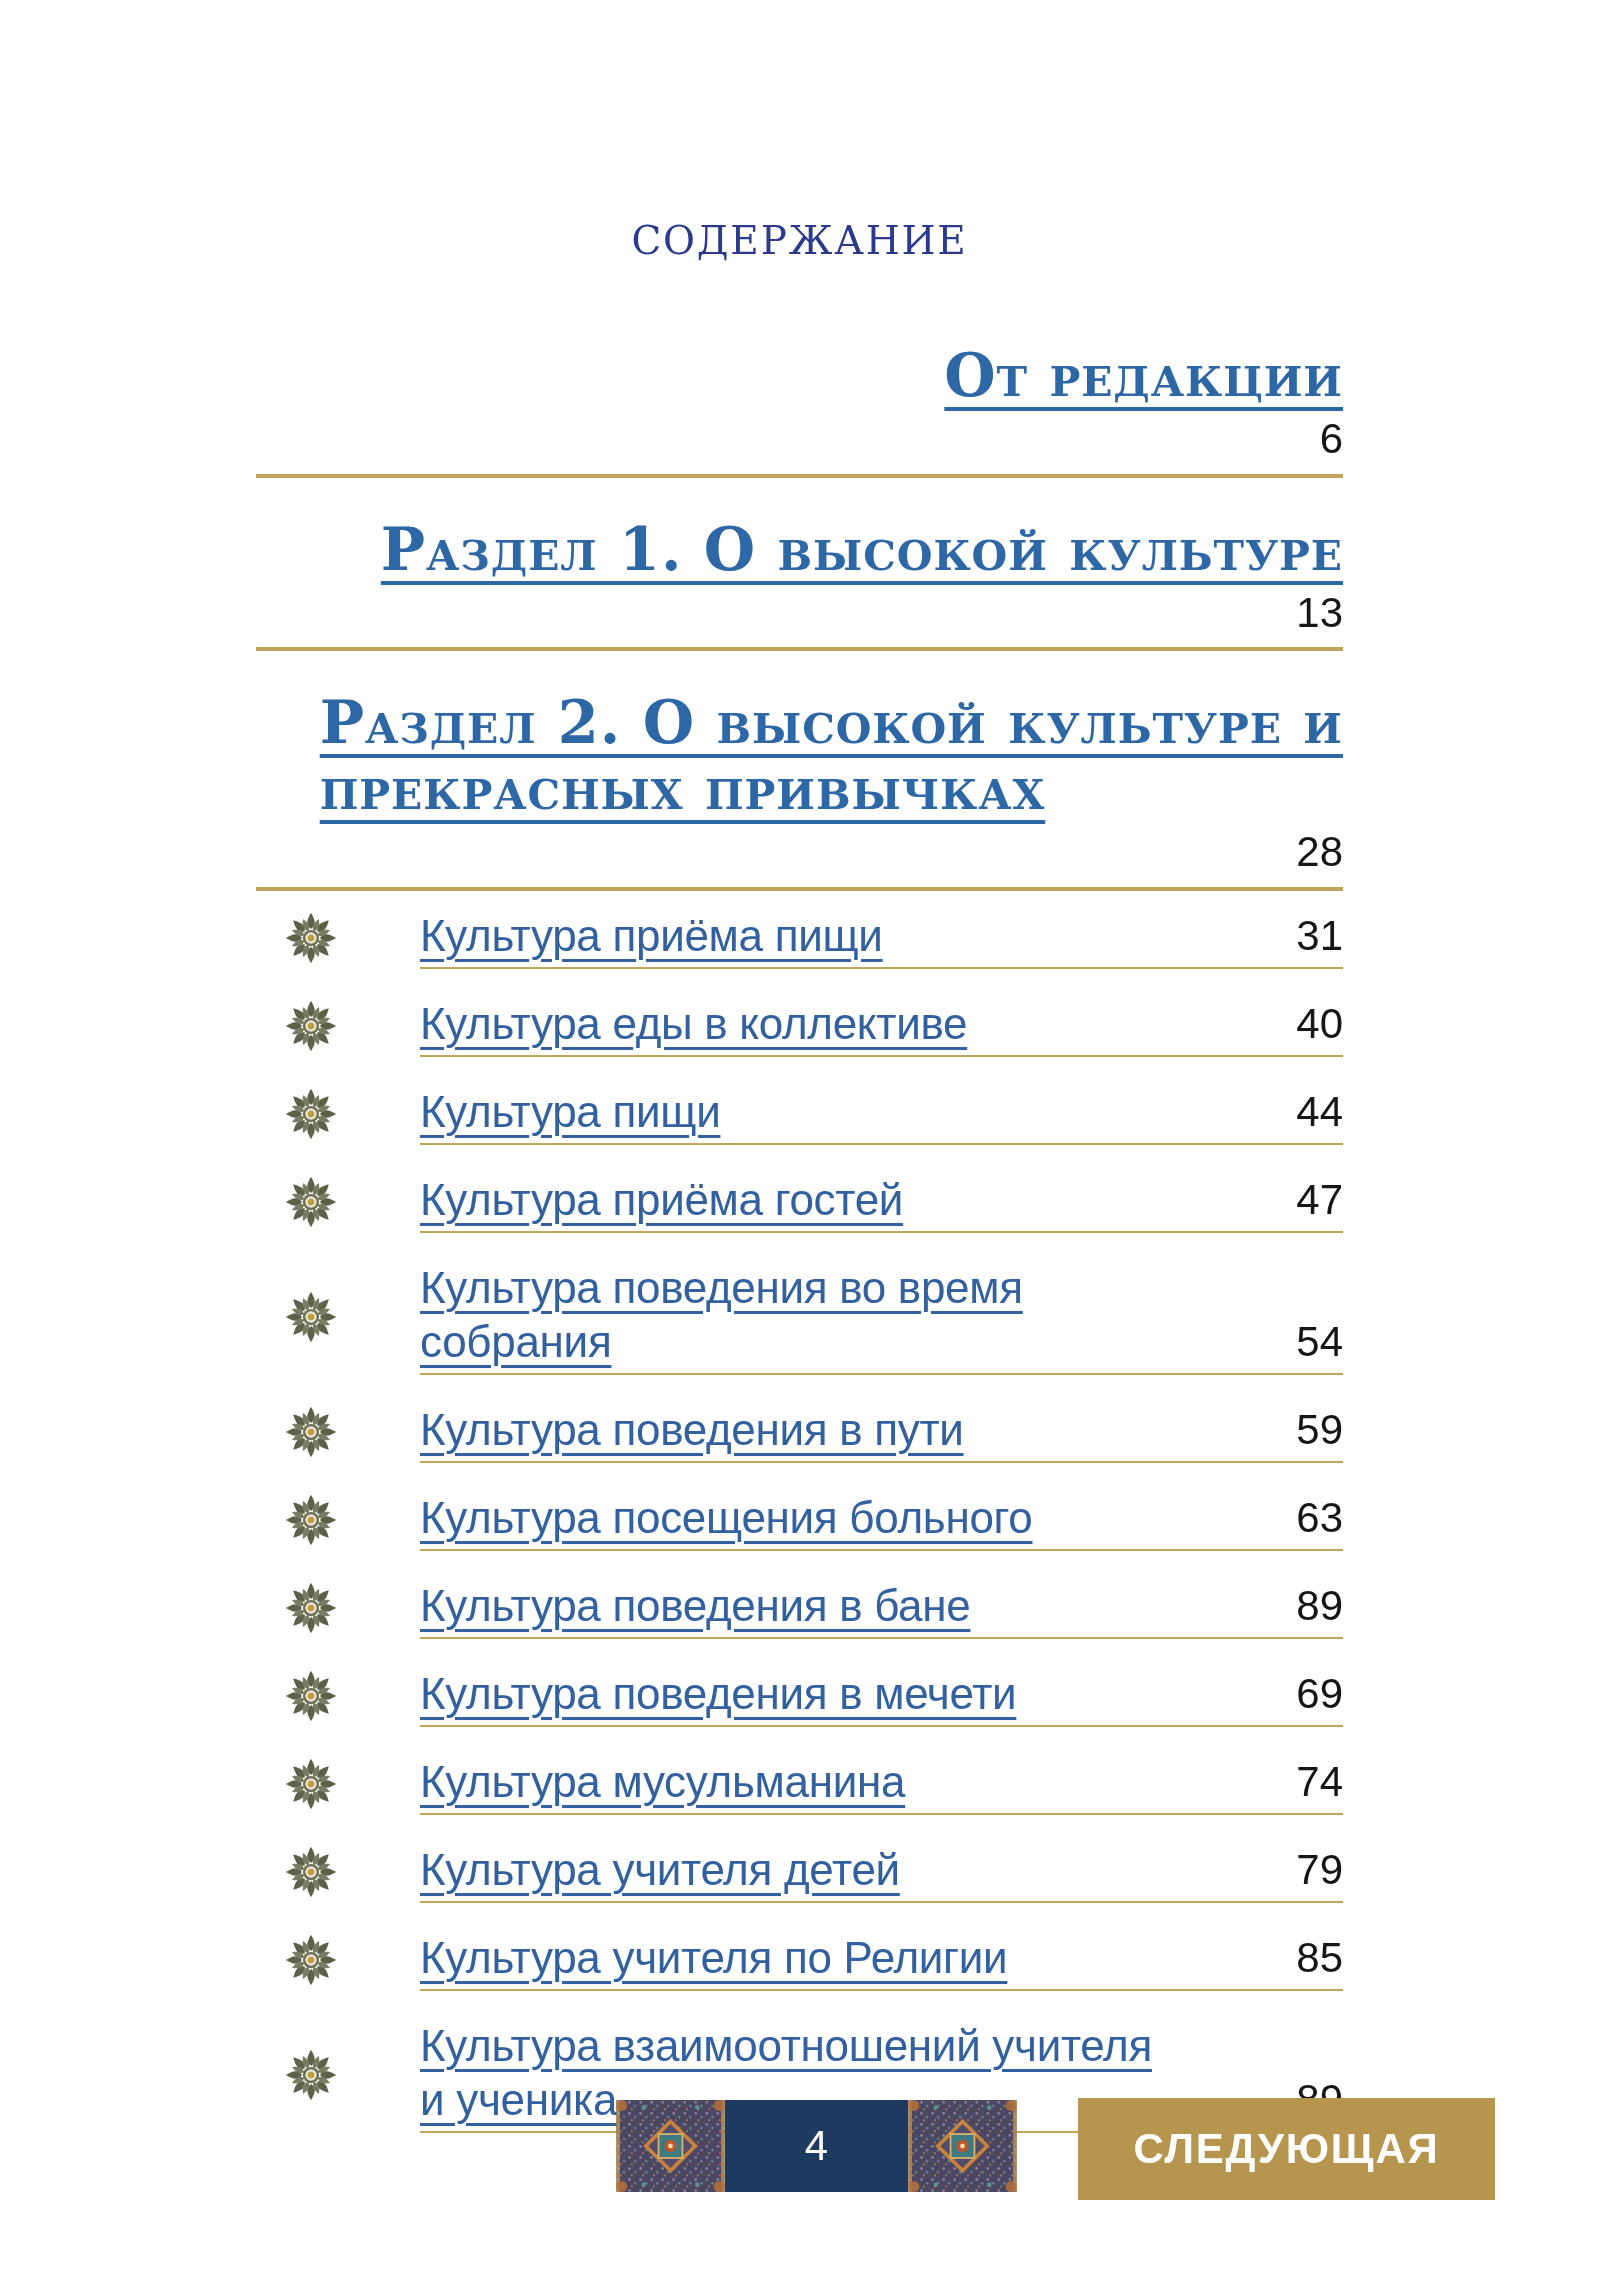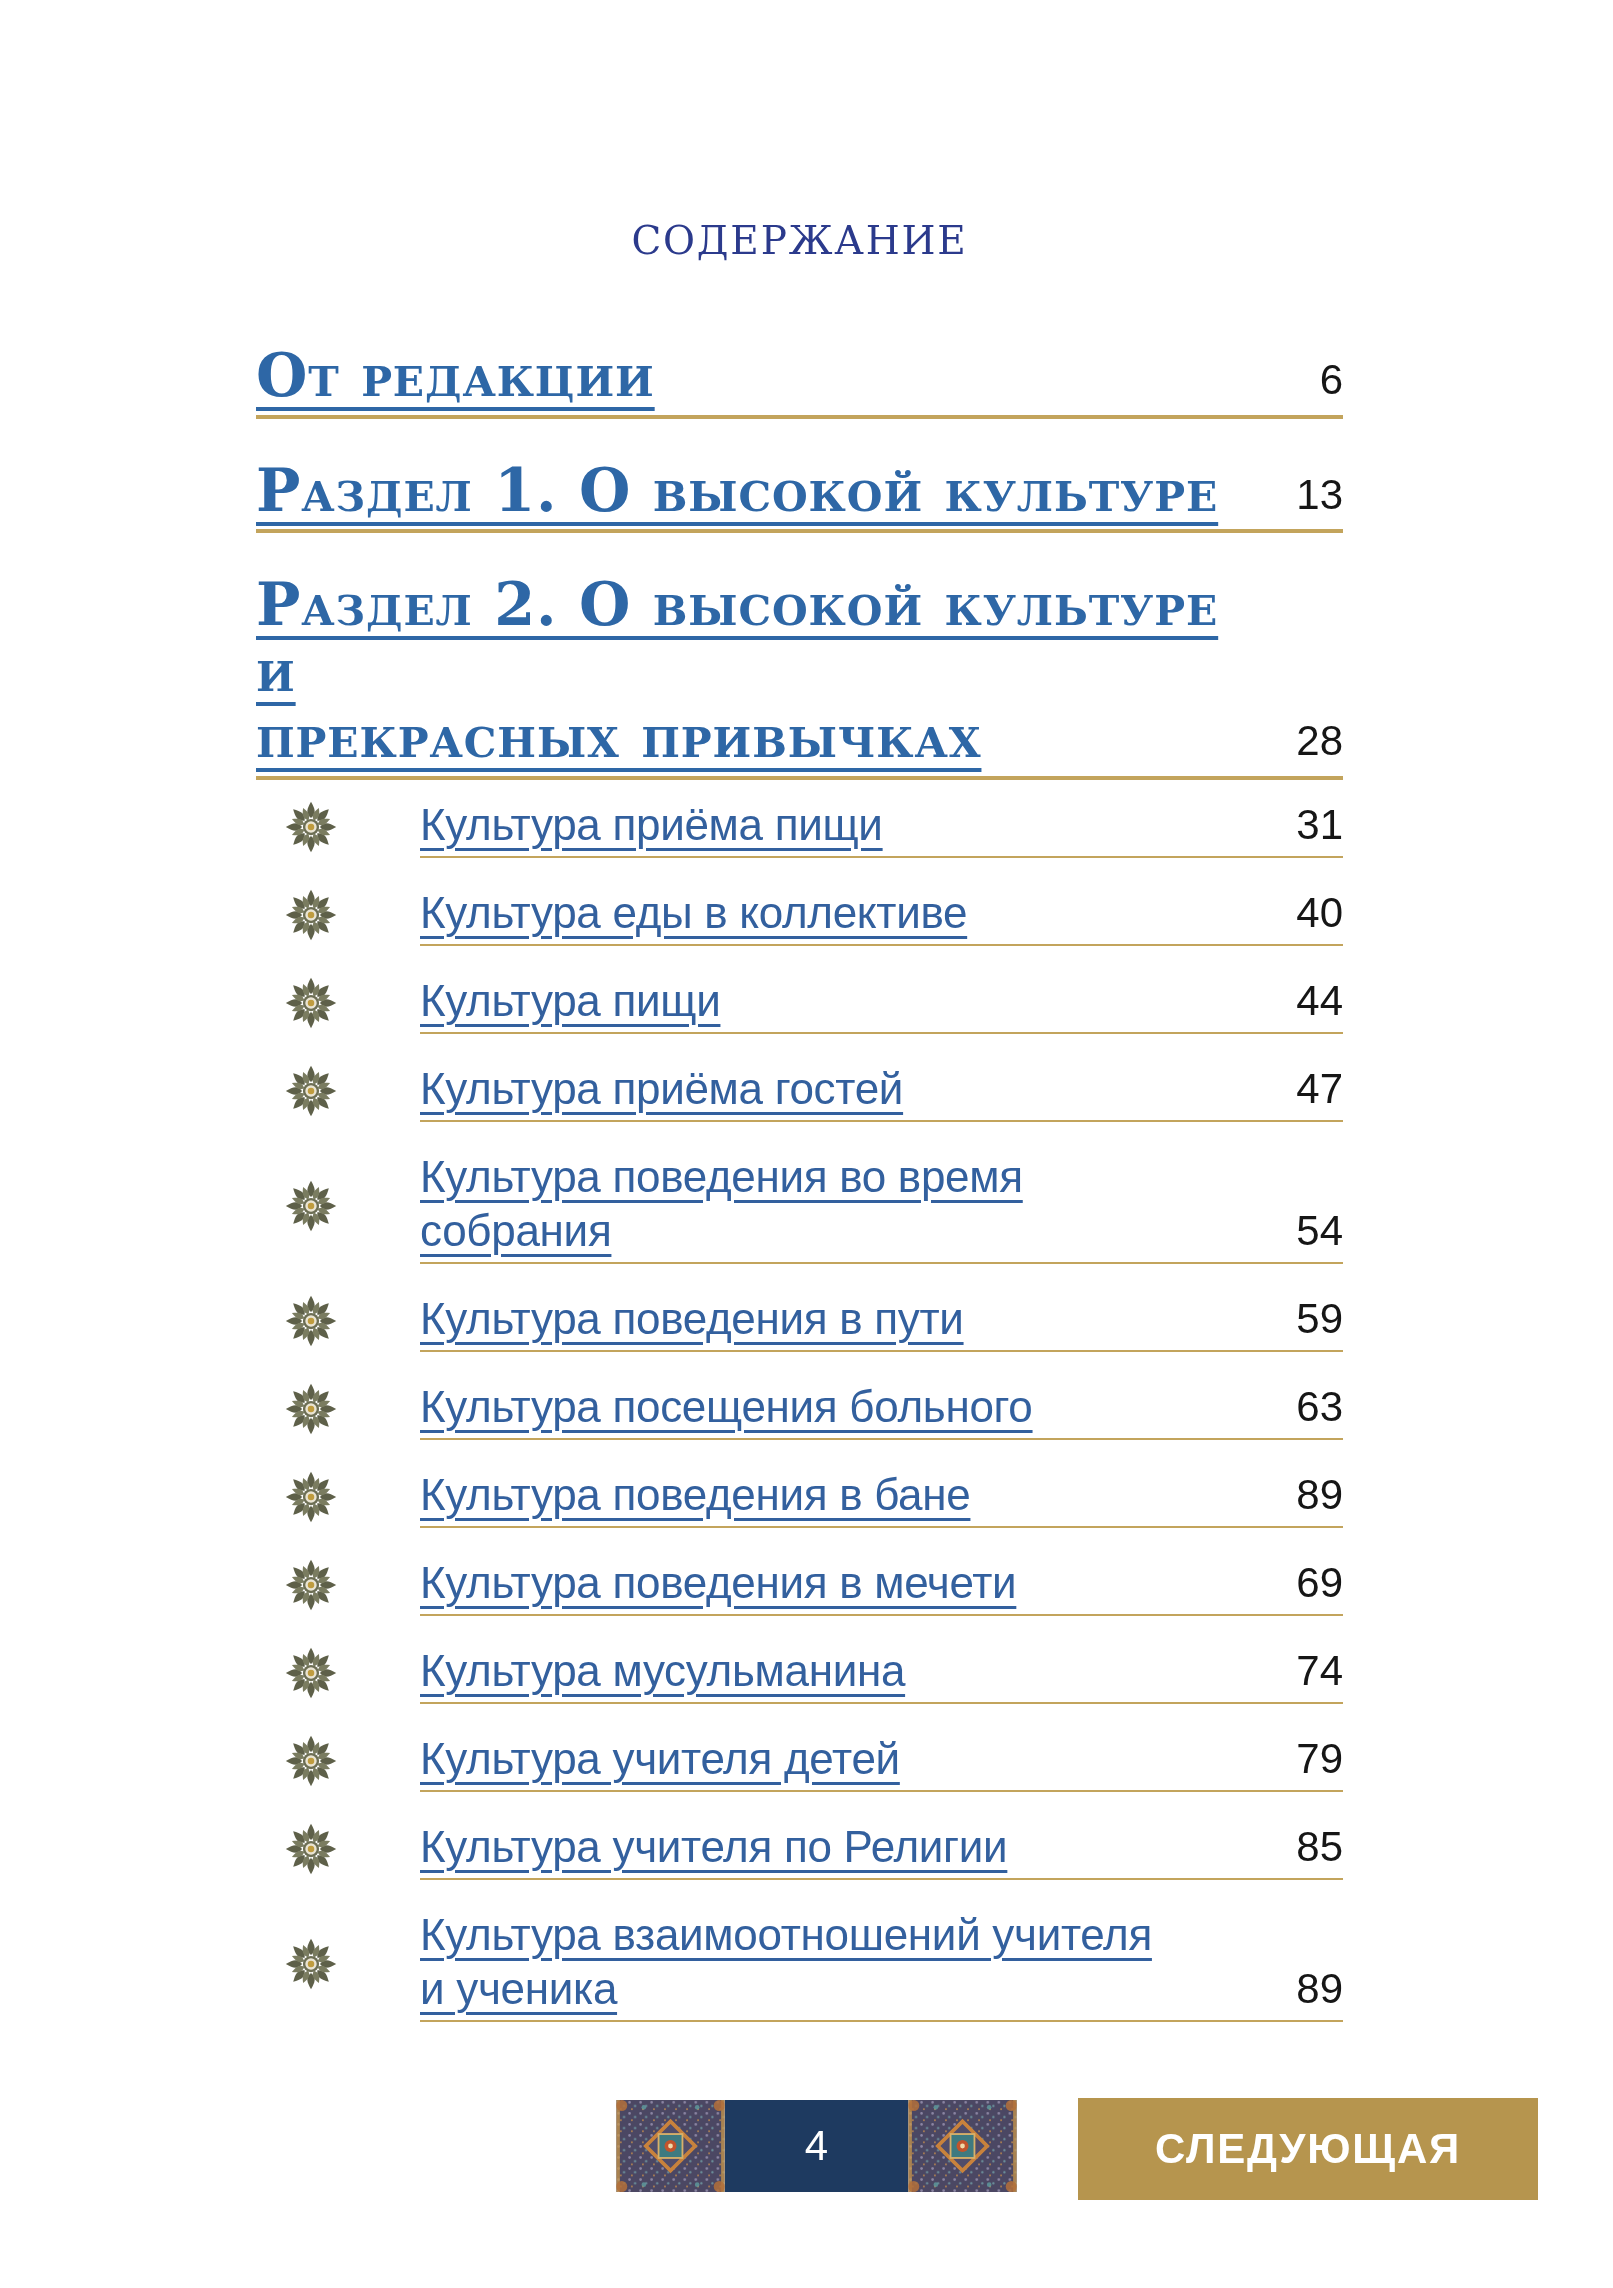--- a/index.html
+++ b/index.html
@@ -18,21 +18,21 @@
   .content{position:absolute;left:256px;top:0;width:1087px;}
 
   .doc-title{margin-top:205px;text-align:center;
     font-family:"DejaVu Serif",serif;font-weight:400;
     font-size:39px;line-height:72px;letter-spacing:1.8px;color:var(--c-title);}
 
   .toc{margin-top:66px;}
 
   .toc-heading{display:flex;align-items:flex-end;
     border-bottom:4.6px solid var(--c-rule);
-    padding-bottom:5.5px;margin-bottom:39px;}
+    padding-bottom:5.5px;margin-bottom:39px;flex-direction:column;}
   .toc-heading:nth-of-type(3){margin-bottom:18.5px;}
   .toc-heading .label{flex:1;
     font-family:"DejaVu Serif",serif;font-weight:700;
     font-variant:small-caps;font-variant-caps:small-caps;
     font-size:59px;line-height:66px;letter-spacing:0.9px;
     color:var(--c-heading);white-space:pre-line;
     text-decoration:underline;text-decoration-thickness:3.7px;
     text-underline-offset:11px;cursor:pointer;}
 
   .toc-item{position:relative;display:flex;align-items:flex-end;
@@ -50,21 +50,21 @@
 
   .rosette{position:absolute;left:-135px;top:50%;
     transform:translateY(-50%);width:52px;height:52px;}
 
   .footer-nav{position:absolute;left:616px;top:2100px;height:92px;
     display:flex;align-items:stretch;}
   .mosaic{width:109px;height:92px;display:block;}
   .page-box{width:183px;background:var(--c-footerbox);color:#ffffff;
     display:flex;align-items:center;justify-content:center;
     font-size:42px;}
-  .next-btn{position:absolute;left:1078px;top:2098px;width:460px;height:102px;
+  .next-btn{position:absolute;left:1078px;top:2098px;width:417px;height:102px;
     background:var(--c-gold);border:none;color:#ffffff;
     font-family:"Liberation Sans",sans-serif;font-weight:700;
     font-size:42px;letter-spacing:1.8px;text-align:center;cursor:pointer;}
   .hidden-defs{position:absolute;width:0;height:0;overflow:hidden;}
 </style>
 </head>
 <body>
 
 <svg class="hidden-defs" aria-hidden="true">
   <defs>

